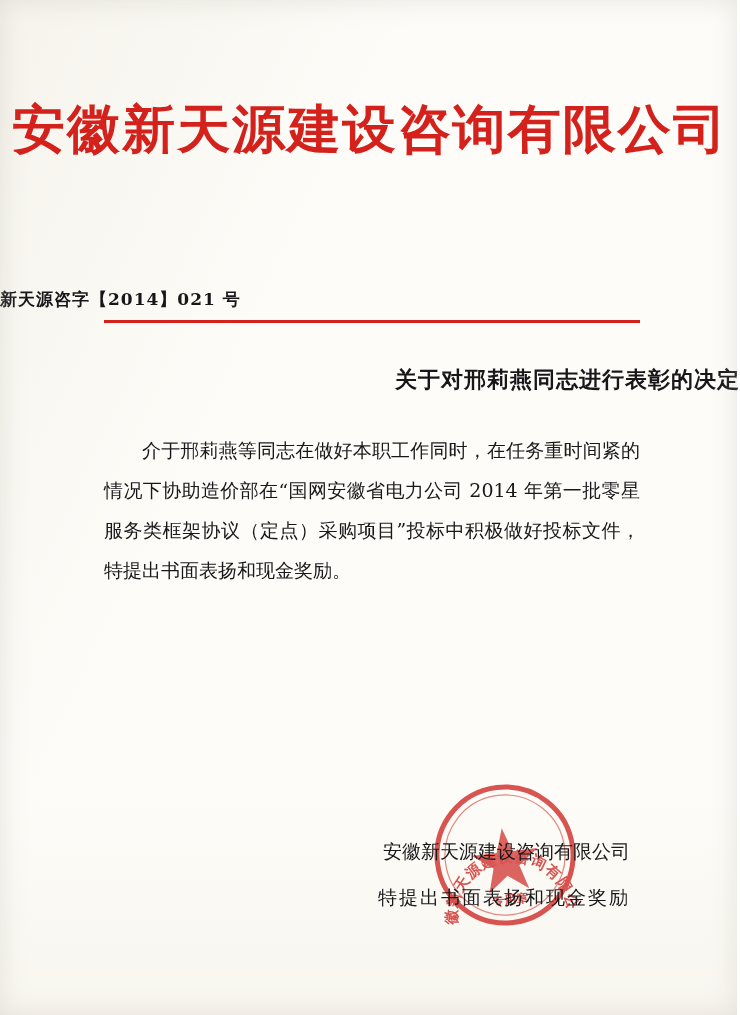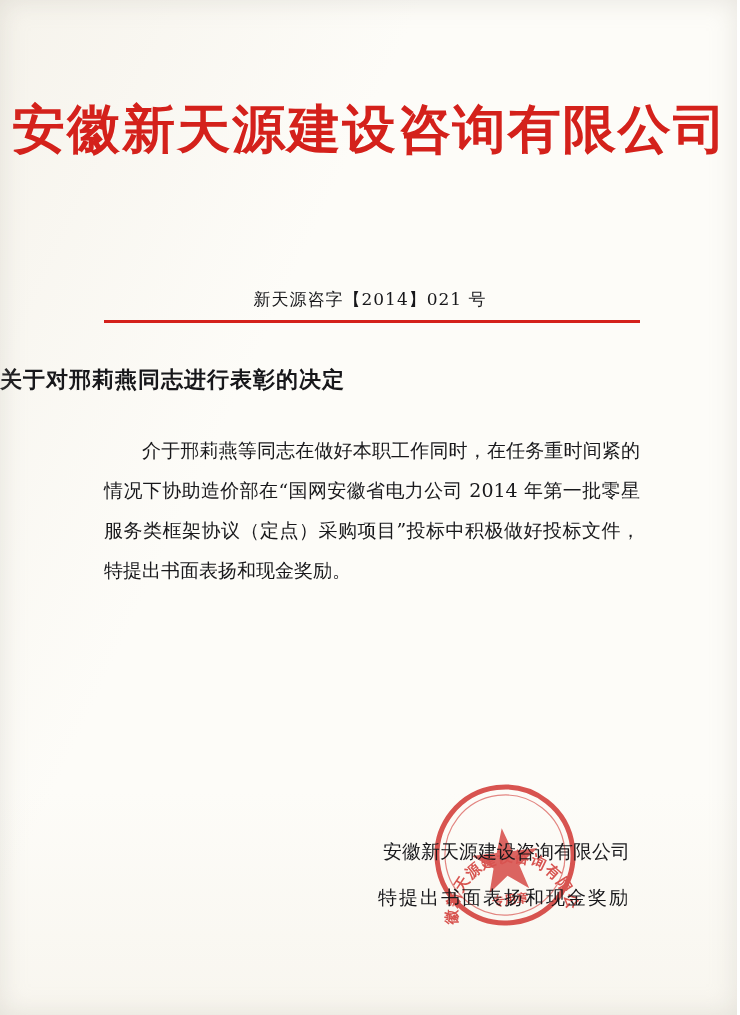--- a/index.html
+++ b/index.html
@@ -48,42 +48,41 @@
     line-height: 1.1;
     white-space: nowrap;
     transform: scaleX(1.02);
   }
 
   .docnum {
     position: absolute;
     top: 288px;
     left: 0;
     width: 740px;
-    text-align: center;
     font-size: 17px;
-    font-weight: normal;
+    font-weight: bold;
     color: #17171a;
     letter-spacing: 1px;
   }
 
   .redline {
     position: absolute;
     top: 320px;
     left: 104px;
     width: 536px;
     height: 3px;
     background: #d4211b;
   }
 
   .title {
     position: absolute;
     top: 365px;
     left: 0;
     width: 740px;
-    text-align: left;
+    text-align: right;
     font-size: 22px;
     font-weight: bold;
     color: #17171a;
     letter-spacing: 1px;
   }
 
   .body {
     position: absolute;
     top: 430px;
     left: 104px;

